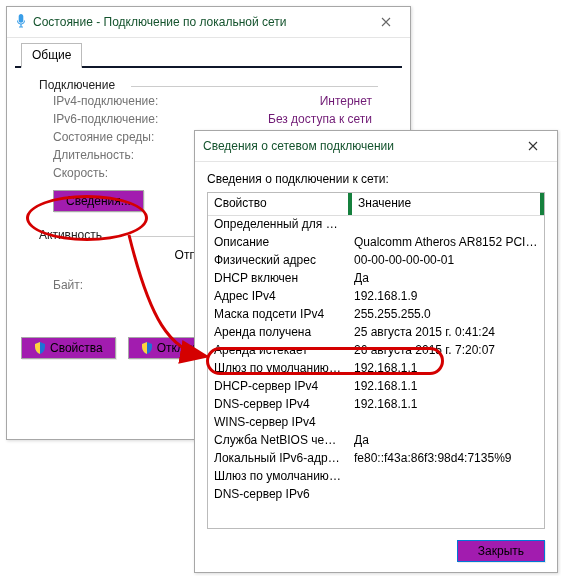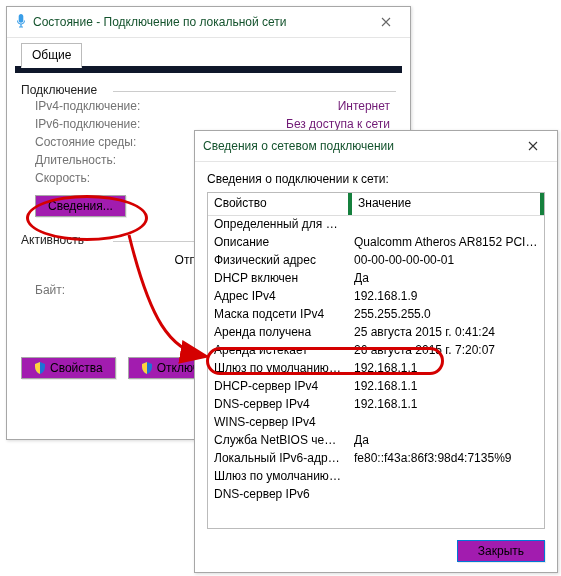--- a/index.html
+++ b/index.html
@@ -3,22 +3,22 @@
 <meta charset="utf-8">
 <style>
   html,body{margin:0;padding:0;width:561px;height:576px;font-family:"Segoe UI",Tahoma,sans-serif;font-size:12px;color:#000;background:#fff}
   .abs{position:absolute}
   .win{background:#fff;border:1px solid #a7a7a7;box-shadow:1px 1px 3px rgba(0,0,0,.15)}
   .titlebar{height:30px;display:flex;align-items:center;padding:0 2px 0 8px;border-bottom:1px solid #e5e5e5}
   .ttl{flex:1;color:#14532d}
   .xbtn{width:44px;height:28px;display:flex;align-items:center;justify-content:center;color:#666}
   .xbtn svg{width:10px;height:10px}
   .tab{display:inline-block;padding:4px 10px 5px;border:1px solid #bbb;background:#fff;position:relative;top:1px;border-bottom-color:#fff}
-  .tabbar{height:24px;padding-left:6px;border-bottom:7px solid #0f172a;margin:4px 8px 1px}
-  .group{margin:10px 14px 2px}
+  .tabbar{height:24px;padding-left:6px;border-bottom:2px solid #0f172a;margin:4px 8px 1px}
+  .group{margin:10px 32px 2px}
   .gtitle{position:relative;color:#222}
   .gtitle::after{content:"";position:absolute;left:92px;right:0;top:8px;height:1px;background:#ccc}
   .row{display:flex;padding:2px 0 2px 14px}
   .row .lab{flex:0 0 155px;color:#737373}
   .row .val{flex:1;text-align:right;padding-right:6px;color:#701a75}
   .btn{display:inline-flex;align-items:center;gap:4px;padding:3px 12px;background:#a21caf;border:1px solid #a7a7a7;box-shadow:1px 1px 0 rgba(0,0,0,.08);cursor:default;font-size:12px}
   .btn.primary{border-color:#0078d7}
   .shield{width:12px;height:12px;display:inline-block}
   .shield svg{width:12px;height:12px}
   .list{border:1px solid #bbb;background:#fff}
@@ -76,21 +76,21 @@
     </div>
   </div>
   <div class="group" style="margin-top:16px">
     <div class="gtitle" style="--w: 73px;">Активность</div>
     <div style="text-align:center;padding:6px 0 2px"><span>Отправлено</span></div>
     <div class="row" style="padding-top:14px">
         <span class="lab">Байт:</span>
         <span class="val" style="text-align:left;padding-left:10px">64 576 503</span>
       </div>
   </div>
-  <div class="abs" style="left:14px;top:350px;display:flex;gap:12px">
+  <div class="abs" style="left:14px;top:330px;display:flex;gap:12px">
     <span class="btn">
         <span class="shield"><svg viewBox="0 0 12 12">
             <path fill="#1e73d6" d="M6 0l5 2v3c0 3-2 6-5 7C3 11 1 8 1 5V2z"></path>
             <path fill="#ffd23f" d="M6 0v12C3 11 1 8 1 5V2z"></path>
           </svg></span>
         <span>Свойства</span>
       </span>
     <span class="btn">
         <span class="shield"><svg viewBox="0 0 12 12">
             <path fill="#1e73d6" d="M6 0l5 2v3c0 3-2 6-5 7C3 11 1 8 1 5V2z"></path>

